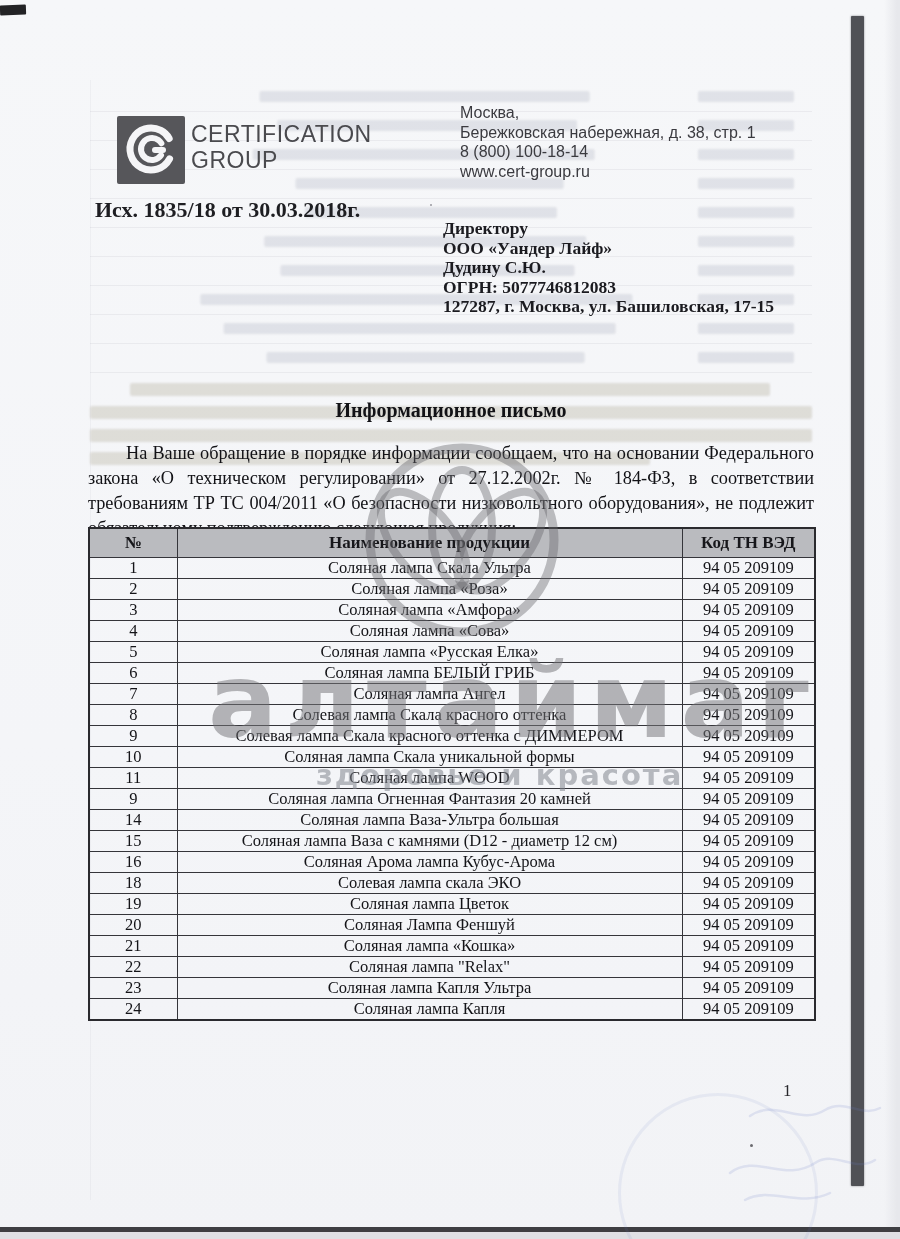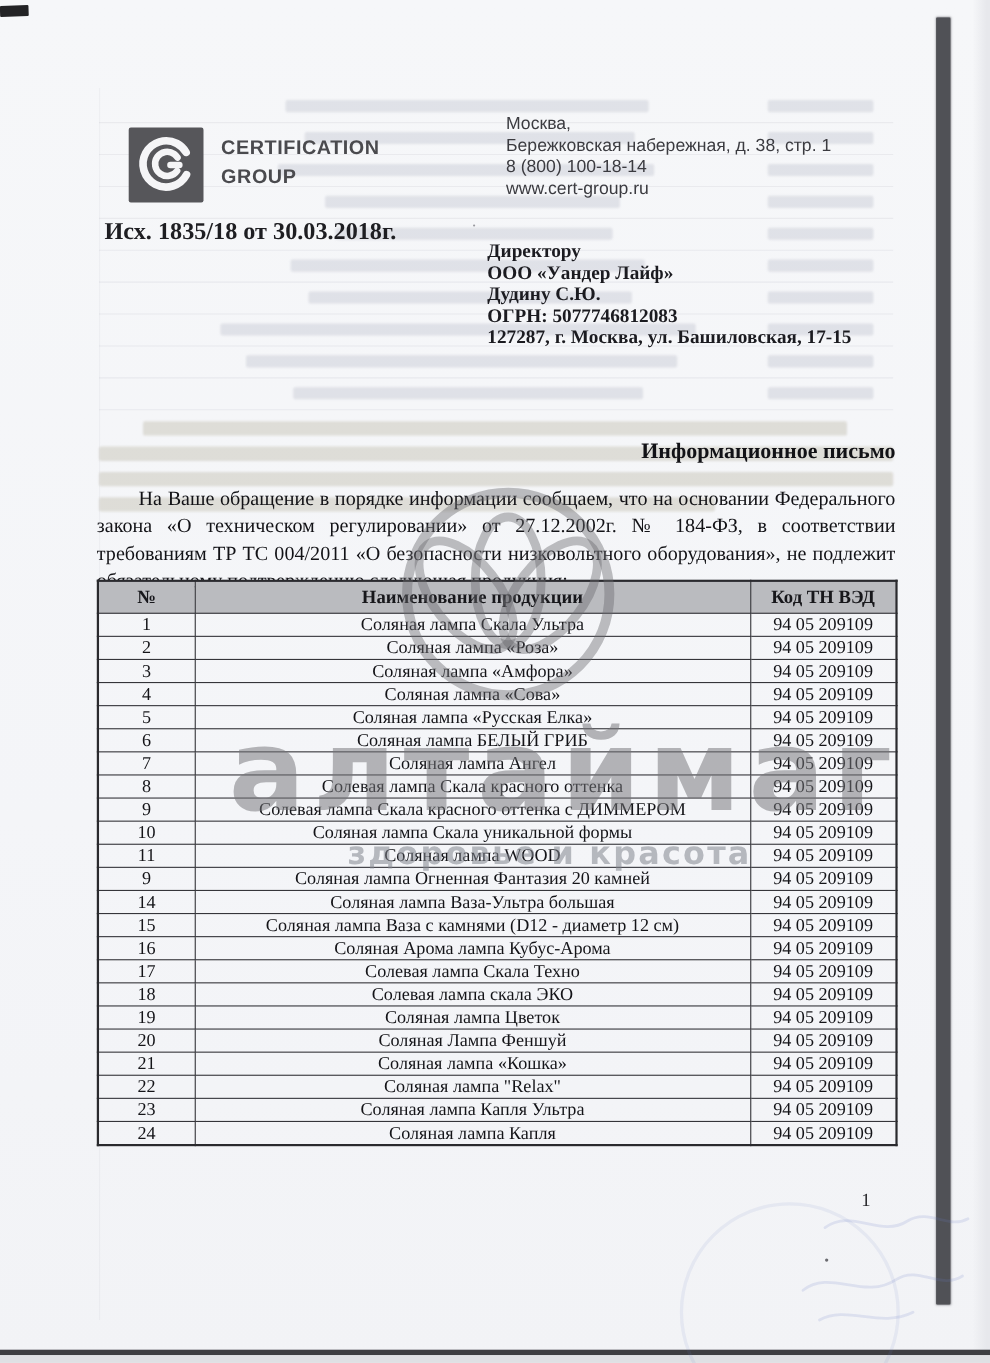--- a/index.html
+++ b/index.html
@@ -35,29 +35,29 @@
   .bleed-row:nth-child(9) .bn{width:392px}.bleed-row:nth-child(10) .bn{width:318px}
   .bleed-para{left:90px;top:383px;width:722px;}
   .bleed-line{height:13px;margin-bottom:10px;border-radius:2px;
     background:rgba(150,141,112,.24);filter:blur(1px);}
   .bleed-line.l1{width:640px;margin-left:40px;}
   .bleed-line.l4{width:560px;}
 
   
   .content{z-index:2;}
   .logo-square{left:117px;top:116px;width:68px;height:68px;background:#56565a;border-radius:2px;}
-  .brand{left:201px;top:121px;font-family:"Liberation Sans","DejaVu Sans",sans-serif;
-    font-weight:700;font-size:18px;line-height:26px;letter-spacing:.5px;color:#4a4a4e;}
+  .brand{left:191px;top:121px;font-family:"Liberation Sans","DejaVu Sans",sans-serif;
+    font-weight:400;font-size:23px;line-height:26px;letter-spacing:.5px;color:#4a4a4e;}
   .addr{left:460px;top:103px;font-family:"Liberation Sans","DejaVu Sans",sans-serif;
     font-size:16px;line-height:19.5px;color:#3b3b40;font-weight:500;}
   .ref{left:95px;top:197px;font-size:22px;font-weight:600;color:#1e1e22;}
   .recipient{left:443px;top:219px;font-size:17.5px;line-height:19.5px;font-weight:600;color:#1b1b20;}
 
   
-  .title{left:88px;top:399px;width:726px;text-align:right;font-size:20px;font-weight:700;color:#121216;}
+  .title{left:88px;top:399px;width:726px;text-align:center;font-size:20px;font-weight:700;color:#121216;}
   .body-par{left:88px;top:441px;width:726px;font-size:18.3px;line-height:25px;
     text-align:justify;text-indent:38px;color:#121216;}
 
   
   .ptable{left:88px;top:527px;width:726px;}
   table{border-collapse:collapse;width:726px;table-layout:fixed;}
   table,th,td{border:1px solid #35353a;}
   table{border:2px solid #2a2a2e;}
   th{background:#babbbf;height:26px;font-size:17px;font-weight:700;color:#17171b;}
   td{height:20px;padding:0 4px;font-size:16.5px;text-align:center;color:#141418;
@@ -249,25 +249,20 @@
             <td>15</td>
             <td>Соляная лампа Ваза с камнями (D12 - диаметр 12 см)</td>
             <td>94 05 209109</td>
           </tr>
           <tr>
             <td>16</td>
             <td>Соляная Арома лампа Кубус-Арома</td>
             <td>94 05 209109</td>
           </tr>
           <tr>
-            <td>17</td>
-            <td>Солевая лампа Скала Техно</td>
-            <td>94 05 209109</td>
-          </tr>
-          <tr>
             <td>18</td>
             <td>Солевая лампа скала ЭКО</td>
             <td>94 05 209109</td>
           </tr>
           <tr>
             <td>19</td>
             <td>Соляная лампа Цветок</td>
             <td>94 05 209109</td>
           </tr>
           <tr>

